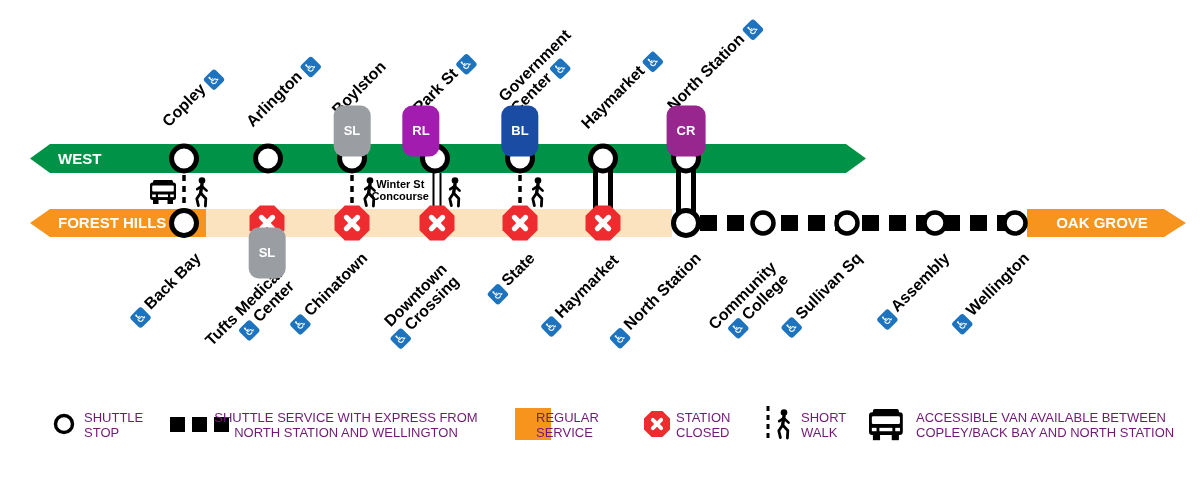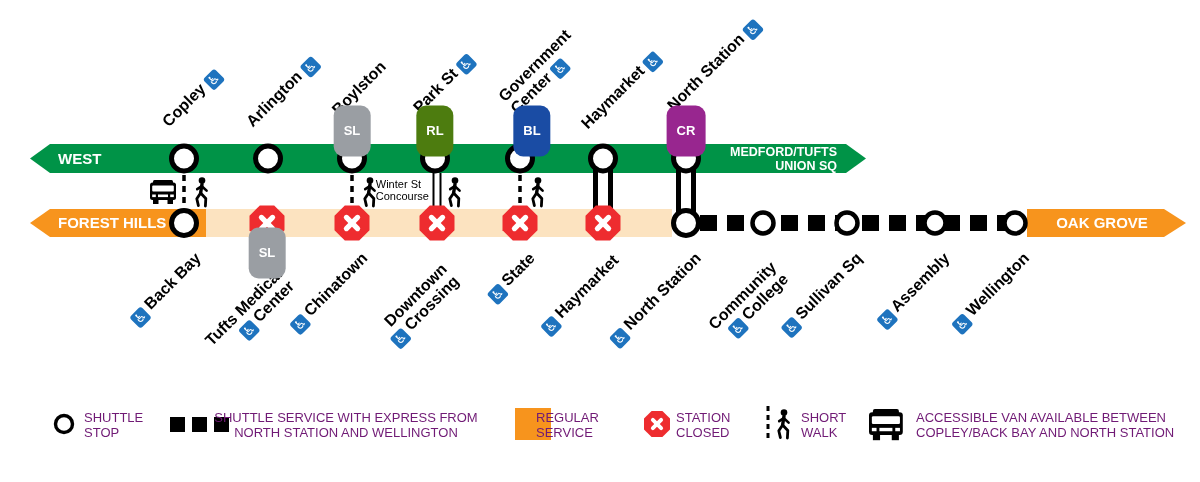--- a/index.html
+++ b/index.html
@@ -17,21 +17,21 @@
   .st-label{position:absolute;font-weight:bold;font-size:16px;line-height:16.5px;
             white-space:nowrap;color:#000;}
   .st-label.top{transform-origin:left bottom;transform:rotate(-45deg);text-align:left;}
   .st-label.bottom{transform-origin:right top;transform:rotate(-45deg);text-align:right;}
   .acc{display:inline-block;width:16px;height:16px;border-radius:3px;background:var(--access);
        color:#fff;font-size:13px;line-height:16px;text-align:center;vertical-align:-2px;
        font-weight:normal;}
   .badge{position:absolute;transform:translate(-50%,-50%);color:#fff;font-weight:bold;
          font-size:13px;height:19px;line-height:18px;padding:16px 10px;border-radius:10px;
          white-space:nowrap;}
-  #winter-st-label{position:absolute;right:771px;top:179px;text-align:left;font-weight:normal;
+  #winter-st-label{position:absolute;right:771px;top:179px;text-align:center;font-weight:bold;
                    font-size:11px;line-height:11.5px;color:#000;white-space:nowrap;}
   .legend-text{position:absolute;font-weight:normal;font-size:13px;line-height:14.5px;
                color:#701a75;white-space:nowrap;}
   #lg-shuttle-stop{left:84px;top:411px;}
   #lg-express{left:346px;top:411px;text-align:center;transform:translateX(-50%);}
   #lg-regular{left:536px;top:411px;}
   #lg-closed{left:676px;top:411px;}
   #lg-walk{left:801px;top:411px;}
   #lg-van{left:916px;top:411px;}
 </style>
@@ -141,24 +141,20 @@
         </g>
       <g>
         <line x1="768" y1="406" x2="768" y2="442" stroke="#000" stroke-width="3" stroke-dasharray="5 4"></line>
         <use href="#person-icon" x="774" y="409"></use>
       </g>
       <use href="#van-icon" transform="translate(869,409) scale(1.3)"></use>
     </g>
   </svg>
 
   <div class="arrow-label" id="west-label">WEST</div>
-  <div class="arrow-label" id="medford-label">
-    <span>MEDFORD/TUFTS</span><br>
-    <span>UNION SQ</span>
-  </div>
   <div class="arrow-label" id="forest-hills-label">FOREST HILLS</div>
   <div class="arrow-label" id="oak-grove-label">OAK GROVE</div>
 
   <div id="winter-st-label">
     <span>Winter St</span><br>
     <span>Concourse</span>
   </div>
 
   <div id="label-layer">
       <div class="st-label top" style="left: 173px; bottom: 350px;">Copley <span class="acc">♿</span></div>
@@ -175,22 +171,22 @@
       <div class="st-label bottom" style="right: 673px; top: 250px;"><span class="acc">♿</span> State</div>
       <div class="st-label bottom" style="right: 590px; top: 252px;"><span class="acc">♿</span> Haymarket</div>
       <div class="st-label bottom" style="right: 507px; top: 250px;"><span class="acc">♿</span> North Station</div>
       <div class="st-label bottom" style="right: 432px; top: 259px;">Community<br><span class="acc">♿</span> College</div>
       <div class="st-label bottom" style="right: 346px; top: 250px;"><span class="acc">♿</span> Sullivan Sq</div>
       <div class="st-label bottom" style="right: 259px; top: 250px;"><span class="acc">♿</span> Assembly</div>
       <div class="st-label bottom" style="right: 179px; top: 250px;"><span class="acc">♿</span> Wellington</div>
     </div>
   <div id="badge-layer">
       <div class="badge" style="background: rgb(154, 158, 163); left: 352px; top: 131px;">SL</div>
-      <div class="badge" style="background: #4d7c0f; left: 435px; top: 131px;">RL</div>
-      <div class="badge" style="background: rgb(26, 76, 164); left: 532px; top: 131px;">BL</div>
+      <div class="badge" style="background: #a21caf; left: 421px; top: 131px;">RL</div>
+      <div class="badge" style="background: rgb(26, 76, 164); left: 520px; top: 131px;">BL</div>
       <div class="badge" style="background: rgb(152, 38, 143); left: 686px; top: 131px;">CR</div>
       <div class="badge" style="background: rgb(154, 158, 163); left: 267px; top: 253px;">SL</div>
     </div>
 
   <div class="legend-text" id="lg-shuttle-stop">
     <span>SHUTTLE</span><br><span>STOP</span>
   </div>
   <div class="legend-text" id="lg-express">
     <span>SHUTTLE SERVICE WITH EXPRESS FROM</span><br><span>NORTH STATION AND WELLINGTON</span>
   </div>

